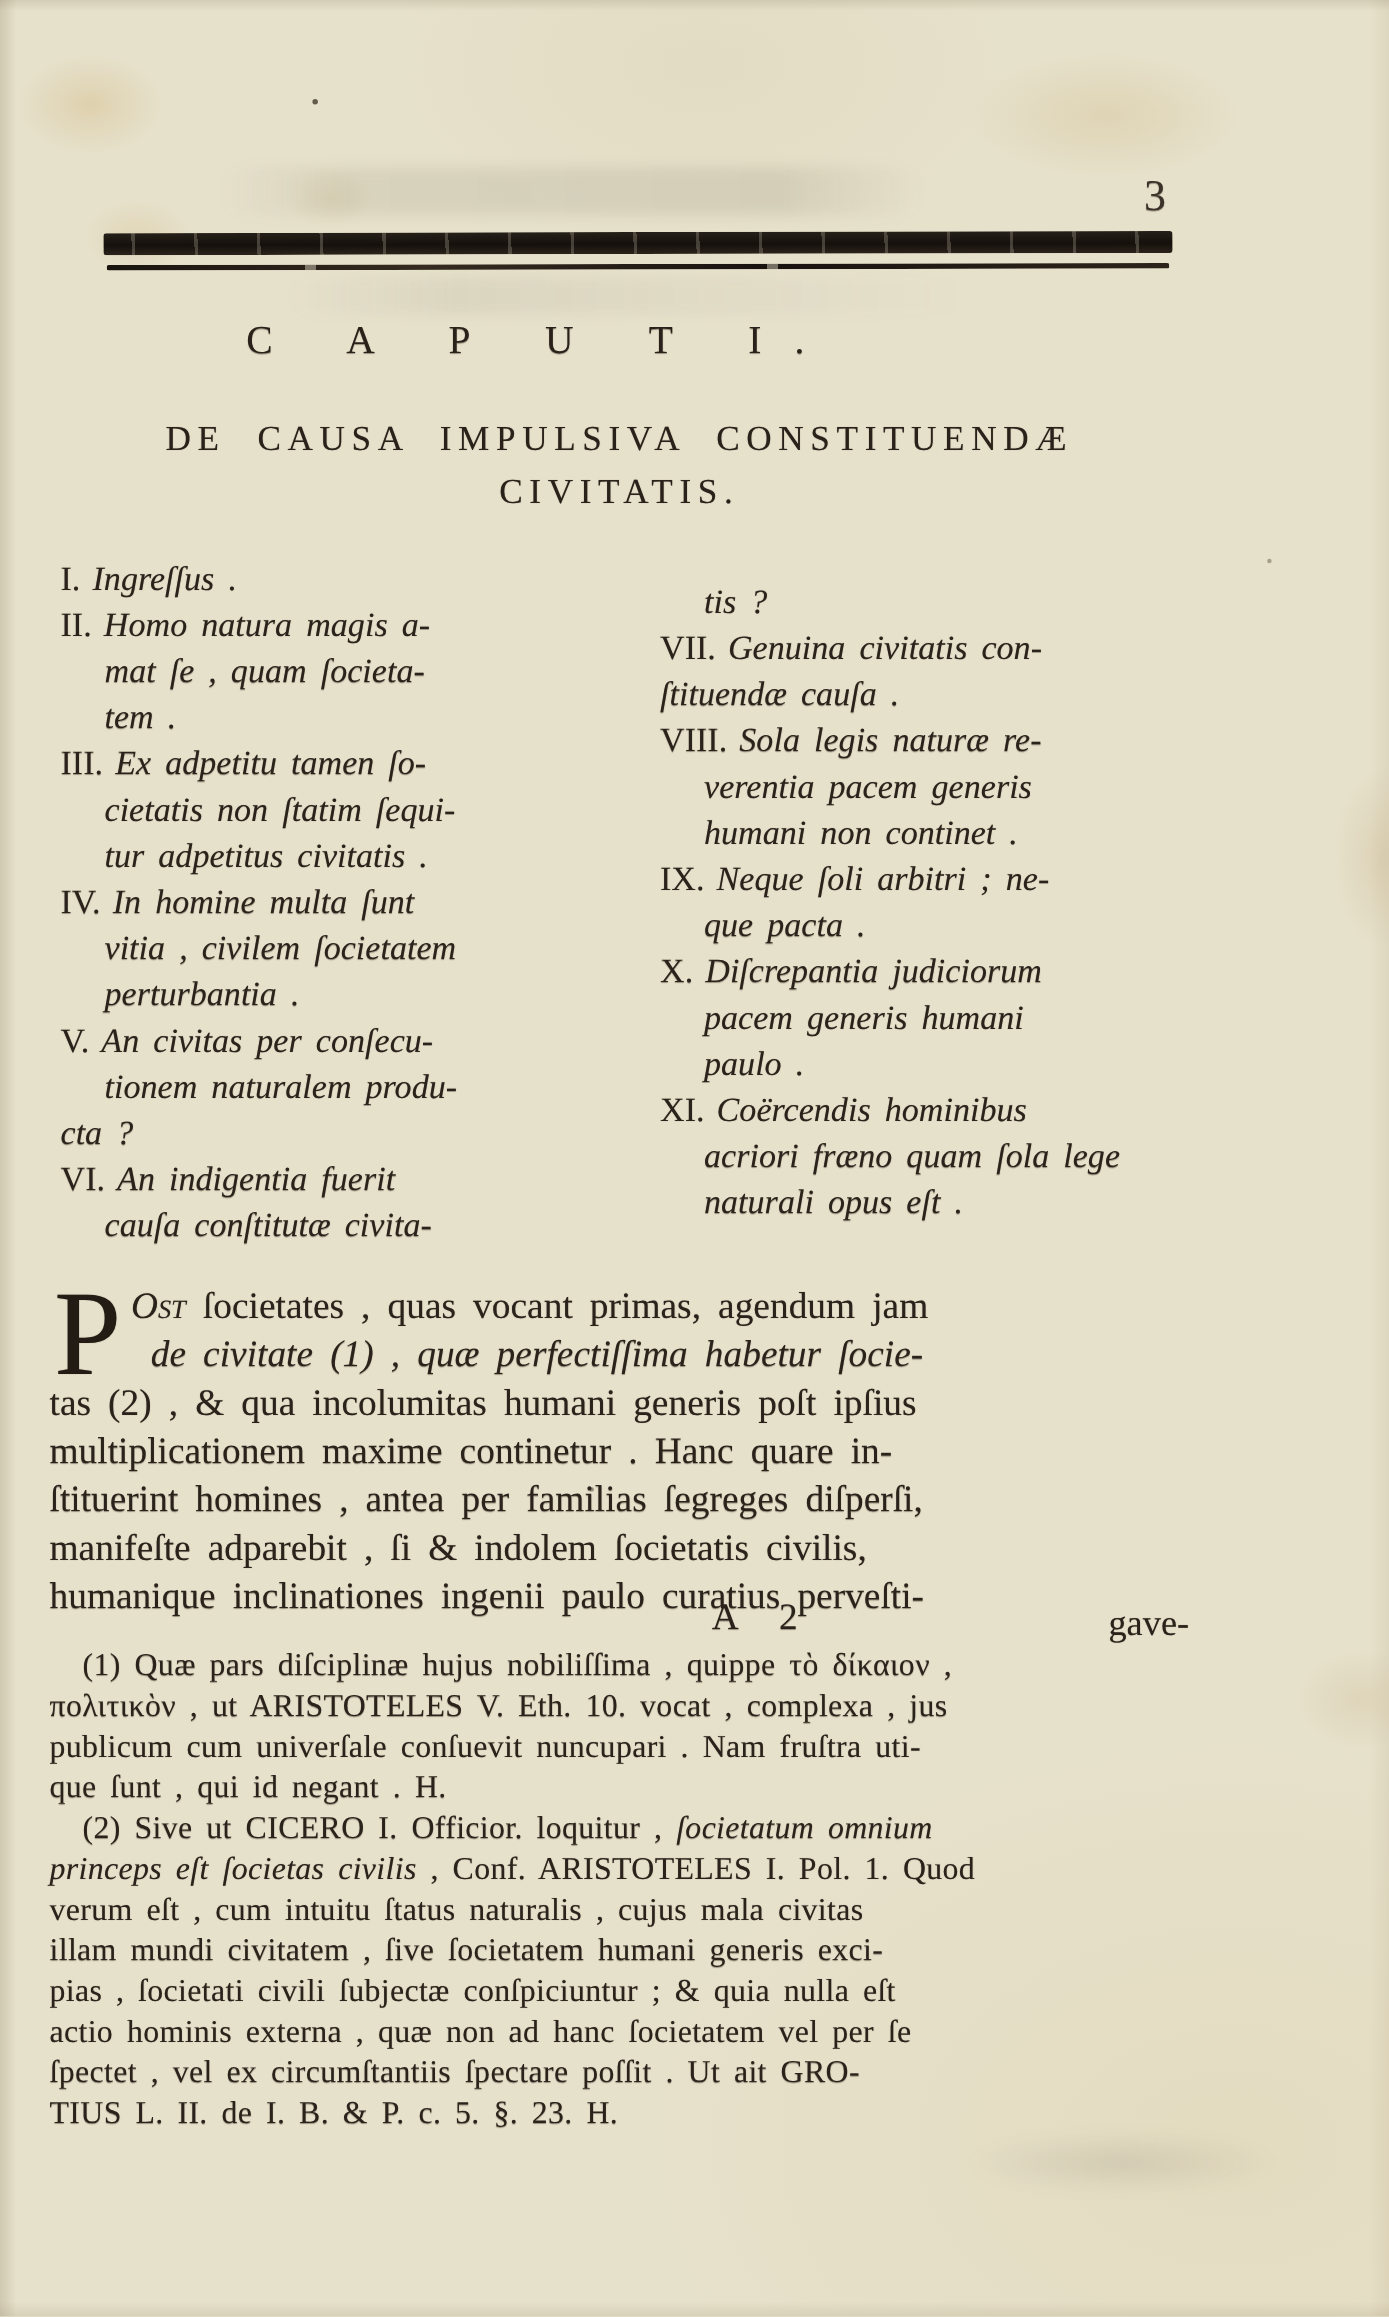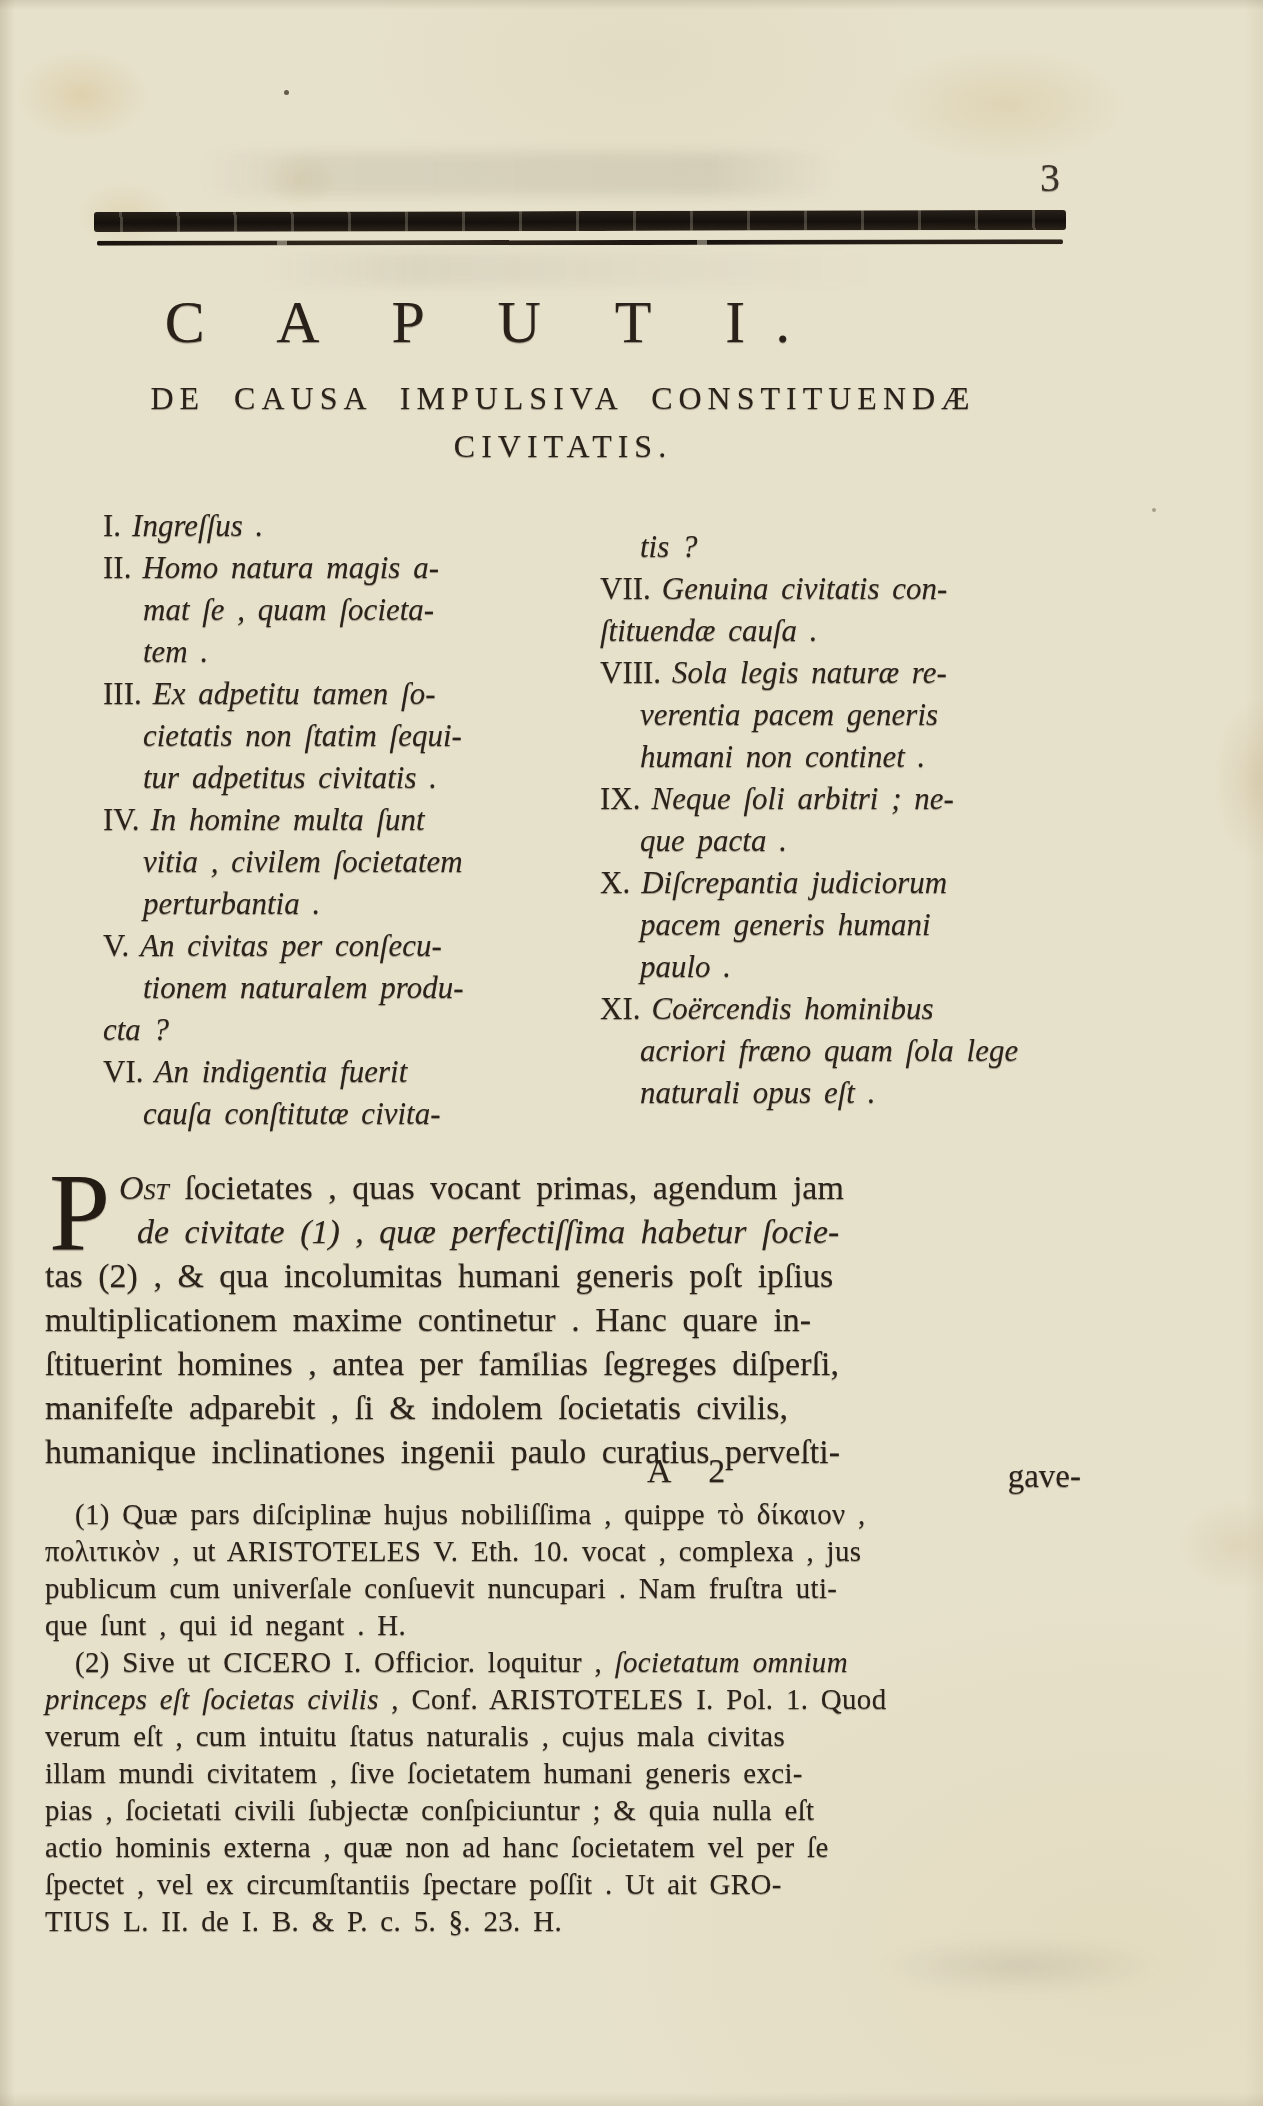--- a/index.html
+++ b/index.html
@@ -36,26 +36,26 @@
       linear-gradient(180deg,#262019,#15100c 55%,#2b231b);
   }
   .rule-thin{
     left:97px;top:240px;width:966px;height:5px;border-radius:2px;
     transform:rotate(-0.1deg);
     background:
       repeating-linear-gradient(90deg, rgba(230,225,203,0) 0 180px, rgba(230,225,203,.45) 180px 190px, rgba(230,225,203,0) 190px 420px),
       linear-gradient(90deg,#1a140f,#352b20 30%,#191310 62%,#2c241b);
   }
 
-  .caput{left:0;top:288px;width:985px;text-align:center;font-size:60px;letter-spacing:30px;color:#29221a;}
+  .caput{left:0;top:288px;width:985px;text-align:center;font-size:36px;letter-spacing:30px;color:#29221a;}
   .subtitle{left:28px;top:374px;width:1070px;text-align:center;font-size:32px;line-height:48px;letter-spacing:6px;word-spacing:15px;color:#29221a;}
 
   .index{left:55px;top:505px;width:1020px;font-size:31px;line-height:42px;word-spacing:5px;}
   .ix-col{position:absolute;top:0;}
-  .ix-l{left:0;width:520px;margin-left:48px;}
+  .ix-l{left:0;width:520px;}
   .ix-r{left:545px;width:478px;margin-top:21px;}
   .ix-line{white-space:nowrap;}
   .rn{font-style:normal;margin-right:11px;}
   .it{font-style:italic;}
   .cont{padding-left:40px;}
   .cont0{padding-left:0;}
 
   .bodyblk{left:45px;top:1166px;width:1038px;font-size:34px;line-height:44px;word-spacing:7px;}
   .b-line{white-space:nowrap;}
   .dropcap{position:absolute;left:4px;top:0px;font-size:110px;line-height:92px;color:#231c15;}

